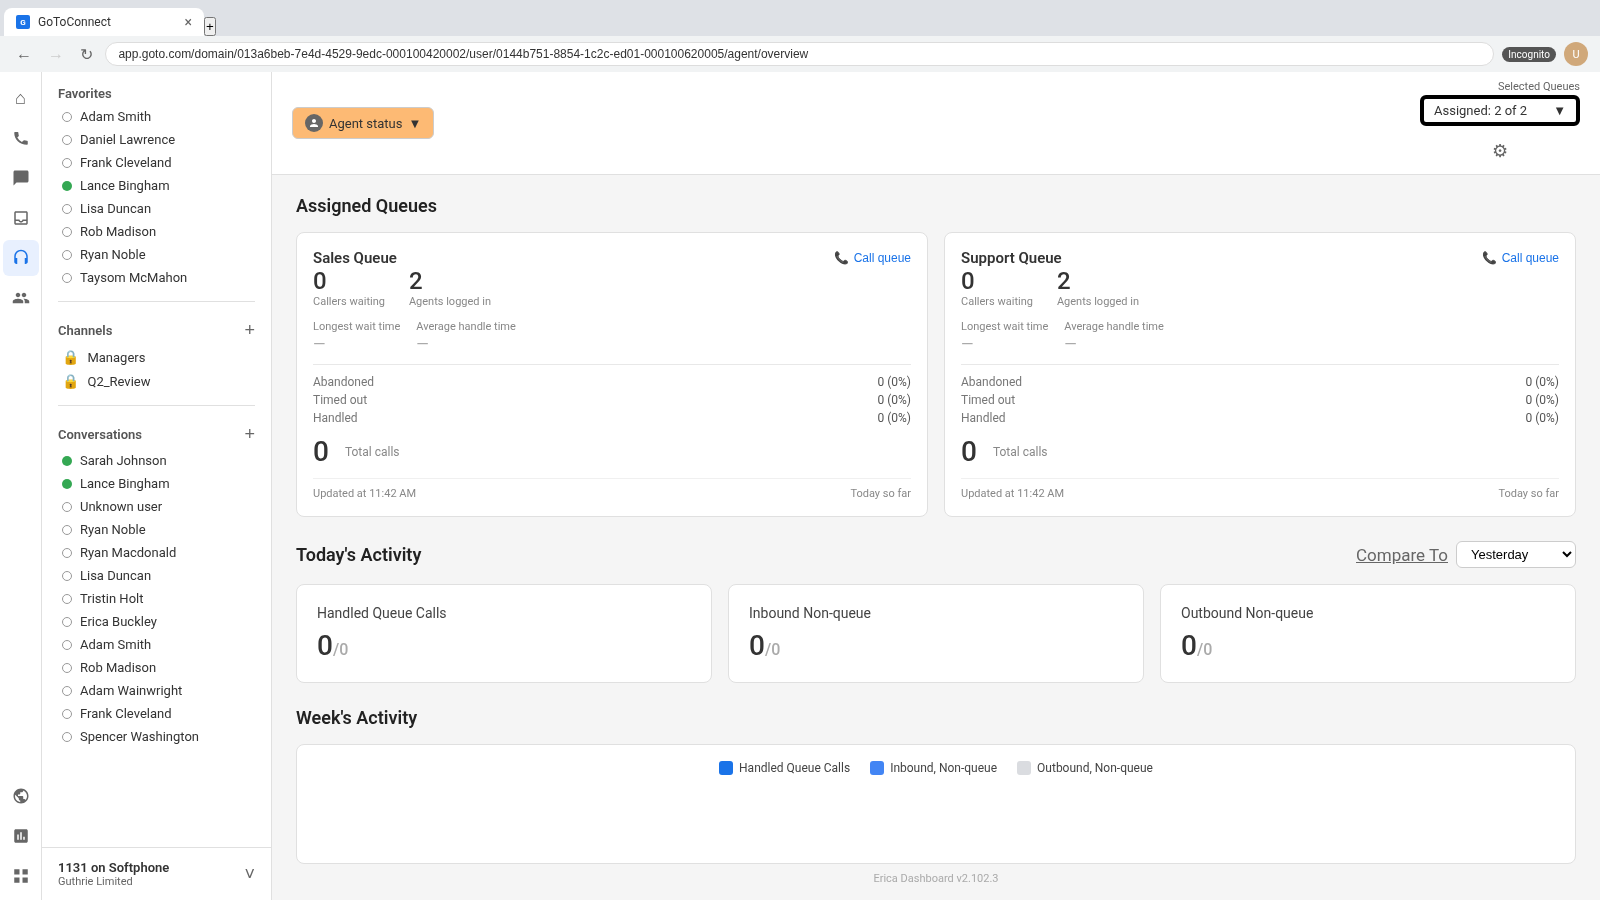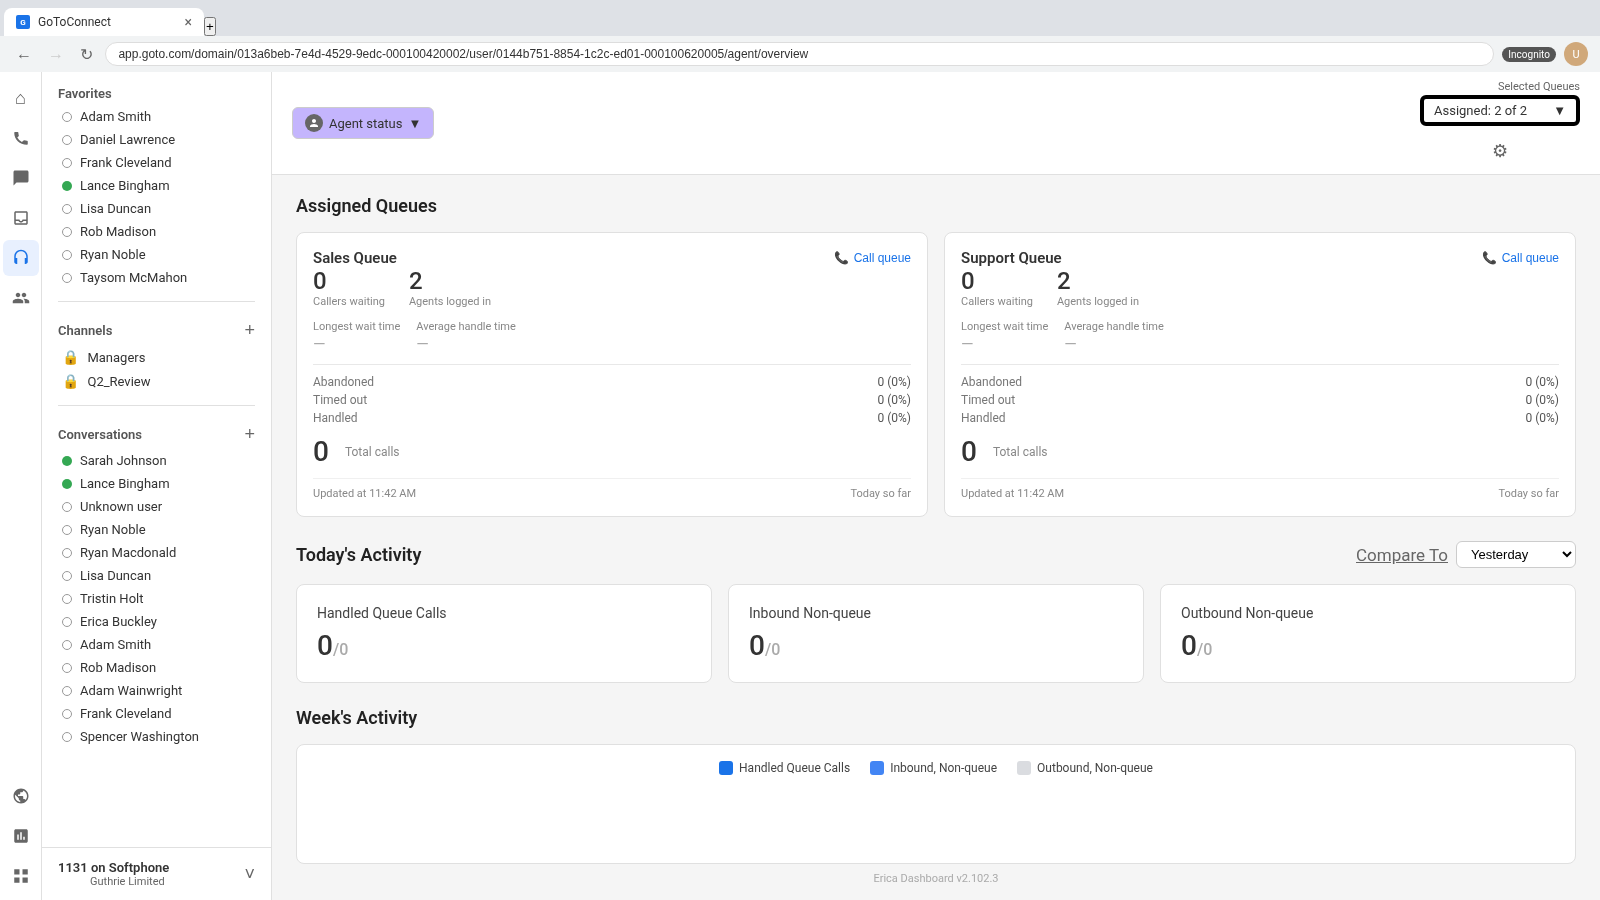--- a/index.html
+++ b/index.html
@@ -36,28 +36,28 @@
     .sidebar-add { background: none; border: none; cursor: pointer; color: #666; font-size: 18px; padding: 0; }
     .sidebar-item { display: flex; align-items: center; gap: 8px; padding: 4px 16px; cursor: pointer; border-radius: 4px; margin: 0 4px; }
     .sidebar-item-dot { width: 10px; height: 10px; border-radius: 50%; background: #ccc; flex-shrink: 0; }
     .sidebar-item-dot.online { background: #34a853; }
     .sidebar-item-dot.offline { background: #ccc; border: 1px solid #999; background: transparent; }
     .sidebar-item-label { font-size: 13px; color: #333; }
     .sidebar-divider { height: 1px; background: #e0e0e0; margin: 4px 16px; }
     .sidebar-footer { padding: 12px 16px; border-top: 1px solid #e0e0e0; display: flex; align-items: center; justify-content: space-between; margin-top: auto; }
     .sidebar-footer-info { display: flex; flex-direction: column; }
     .sidebar-footer-name { font-weight: 600; font-size: 13px; }
-    .sidebar-footer-sub { font-size: 11px; color: #666; margin-left: 32px; }
+    .sidebar-footer-sub { font-size: 11px; color: #666; }
 
     
     .main-content { flex: 1; overflow-y: auto; background: #f5f5f5; }
 
     
     .toolbar { background: #fff; border-bottom: 1px solid #e0e0e0; padding: 8px 20px; display: flex; align-items: center; justify-content: space-between; }
-    .agent-status-btn { display: flex; align-items: center; gap: 6px; border: 1px solid #ccc; border-radius: 6px; padding: 6px 12px; background: #c4b5fd; cursor: pointer; font-size: 13px; }
+    .agent-status-btn { display: flex; align-items: center; gap: 6px; border: 1px solid #ccc; border-radius: 6px; padding: 6px 12px; background: #fdba74; cursor: pointer; font-size: 13px; }
     .agent-icon { width: 18px; height: 18px; background: #666; border-radius: 50%; display: flex; align-items: center; justify-content: center; color: white; font-size: 10px; }
     .selected-queues-wrapper { display: flex; flex-direction: column; align-items: flex-end; gap: 2px; }
     .selected-queues-label { font-size: 11px; color: #666; }
     .selected-queues-select { border: 4px solid #000000; border-radius: 6px; padding: 4px 10px; font-size: 13px; background: #fff; cursor: pointer; min-width: 160px; display: flex; align-items: center; justify-content: space-between; gap: 8px; }
     .toolbar-right { display: flex; align-items: center; gap: 10px; flex-direction: column; }
 
     
     .content-area { padding: 20px 24px; }
 
     

